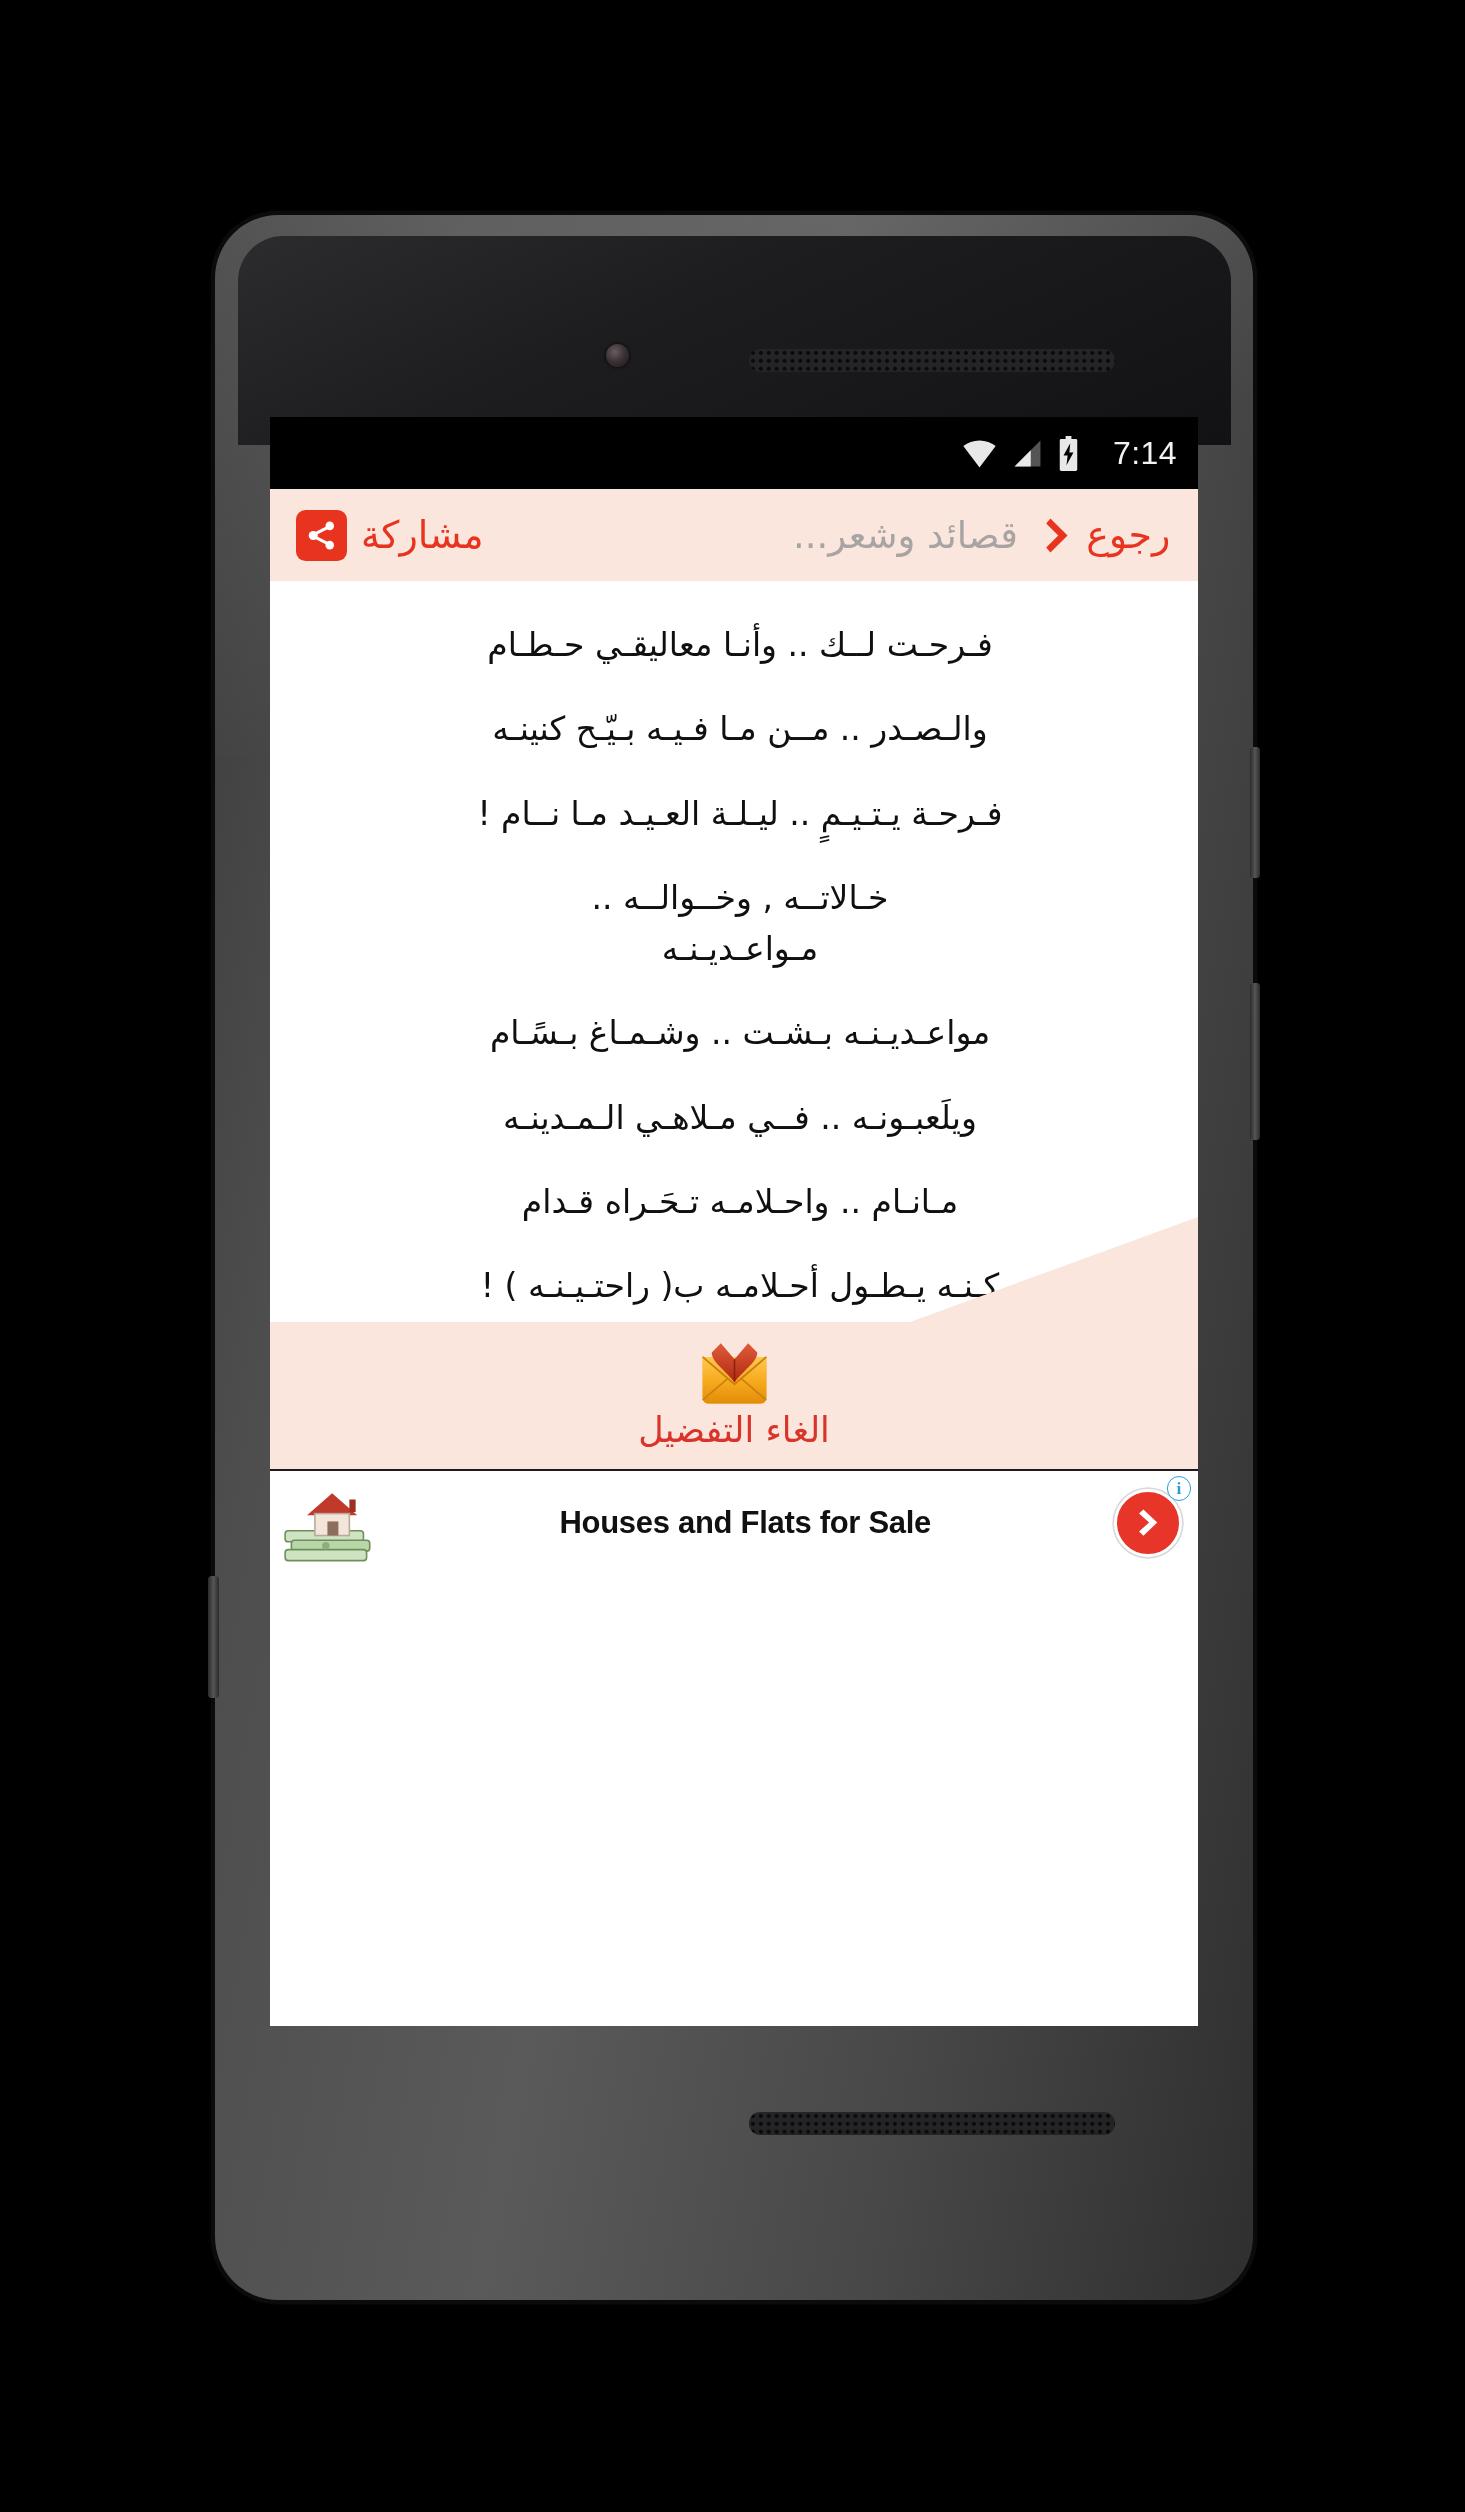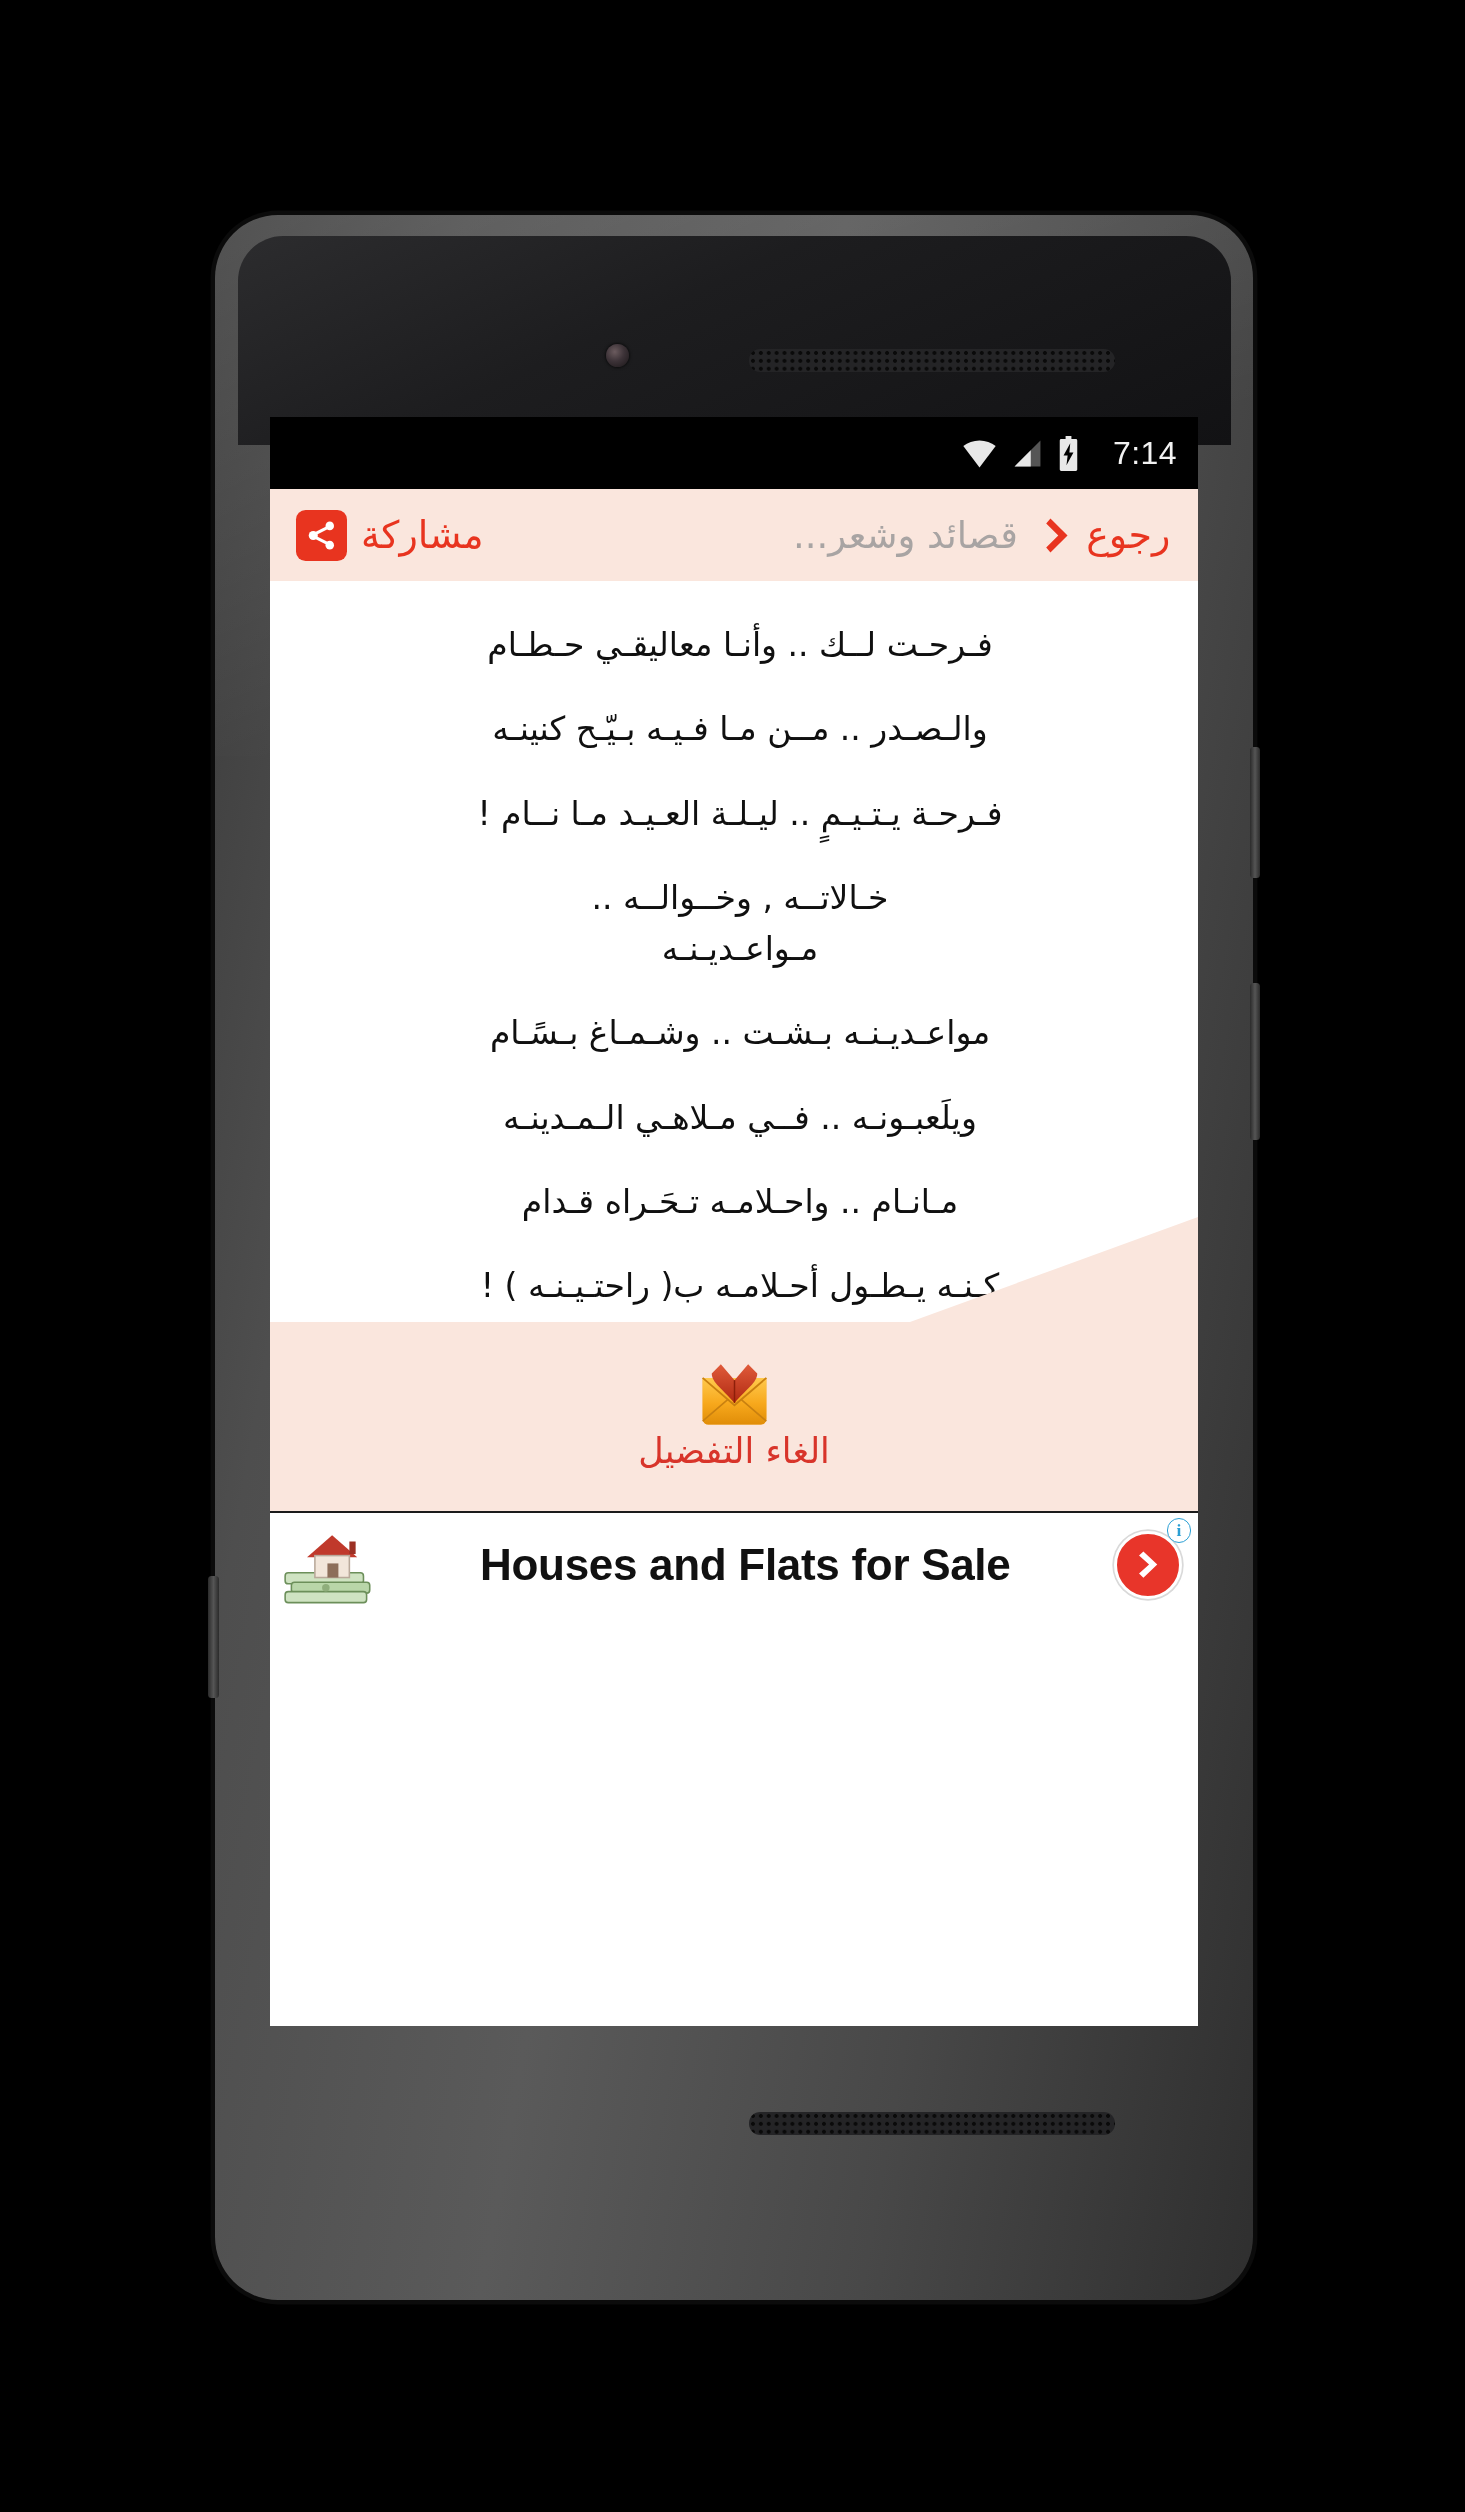--- a/index.html
+++ b/index.html
@@ -157,21 +157,21 @@
     width:0; height:0;
     border-style:solid;
     border-width:0 0 105px 288px;
     border-color:transparent transparent #fae6dd transparent;
     pointer-events:none;
   }
 
   
   #favorite-bar{
     position:relative;
-    width:100%; height:189px;
+    width:100%; height:147px;
     background:#fae6dd;
     display:flex; flex-direction:column;
     align-items:center; justify-content:center;
     gap:3.5px; cursor:pointer;
   }
   #favorite-icon{ width:73px; height:66px; display:block; }
   #favorite-label{
     color:#d8342a; font-size:35px;
     font-family:"DejaVu Sans", sans-serif;
     direction:rtl;
@@ -183,21 +183,21 @@
     width:100%; height:105px;
     background:#ffffff;
     border-top:2.6px solid #1b1b1b;
     display:flex; align-items:center;
     padding:0 15.7px 0 12.2px;
     overflow:hidden;
   }
   #ad-thumb{ width:94px; height:80px; flex:none; }
   #ad-headline{
     flex:1; text-align:center;
-    color:#111; font-size:44px; font-weight:bold;
+    color:#111; font-size:31px; font-weight:bold;
     font-family:"Liberation Sans", sans-serif;
     letter-spacing:-0.3px;
   }
   #ad-cta{
     width:68px; height:68px; border-radius:50%; flex:none;
     background:#e8352a;
     border:3.5px solid #fff;
     box-shadow:0 0 0 1.7px #d9d9d9;
     display:flex; align-items:center; justify-content:center;
   }

